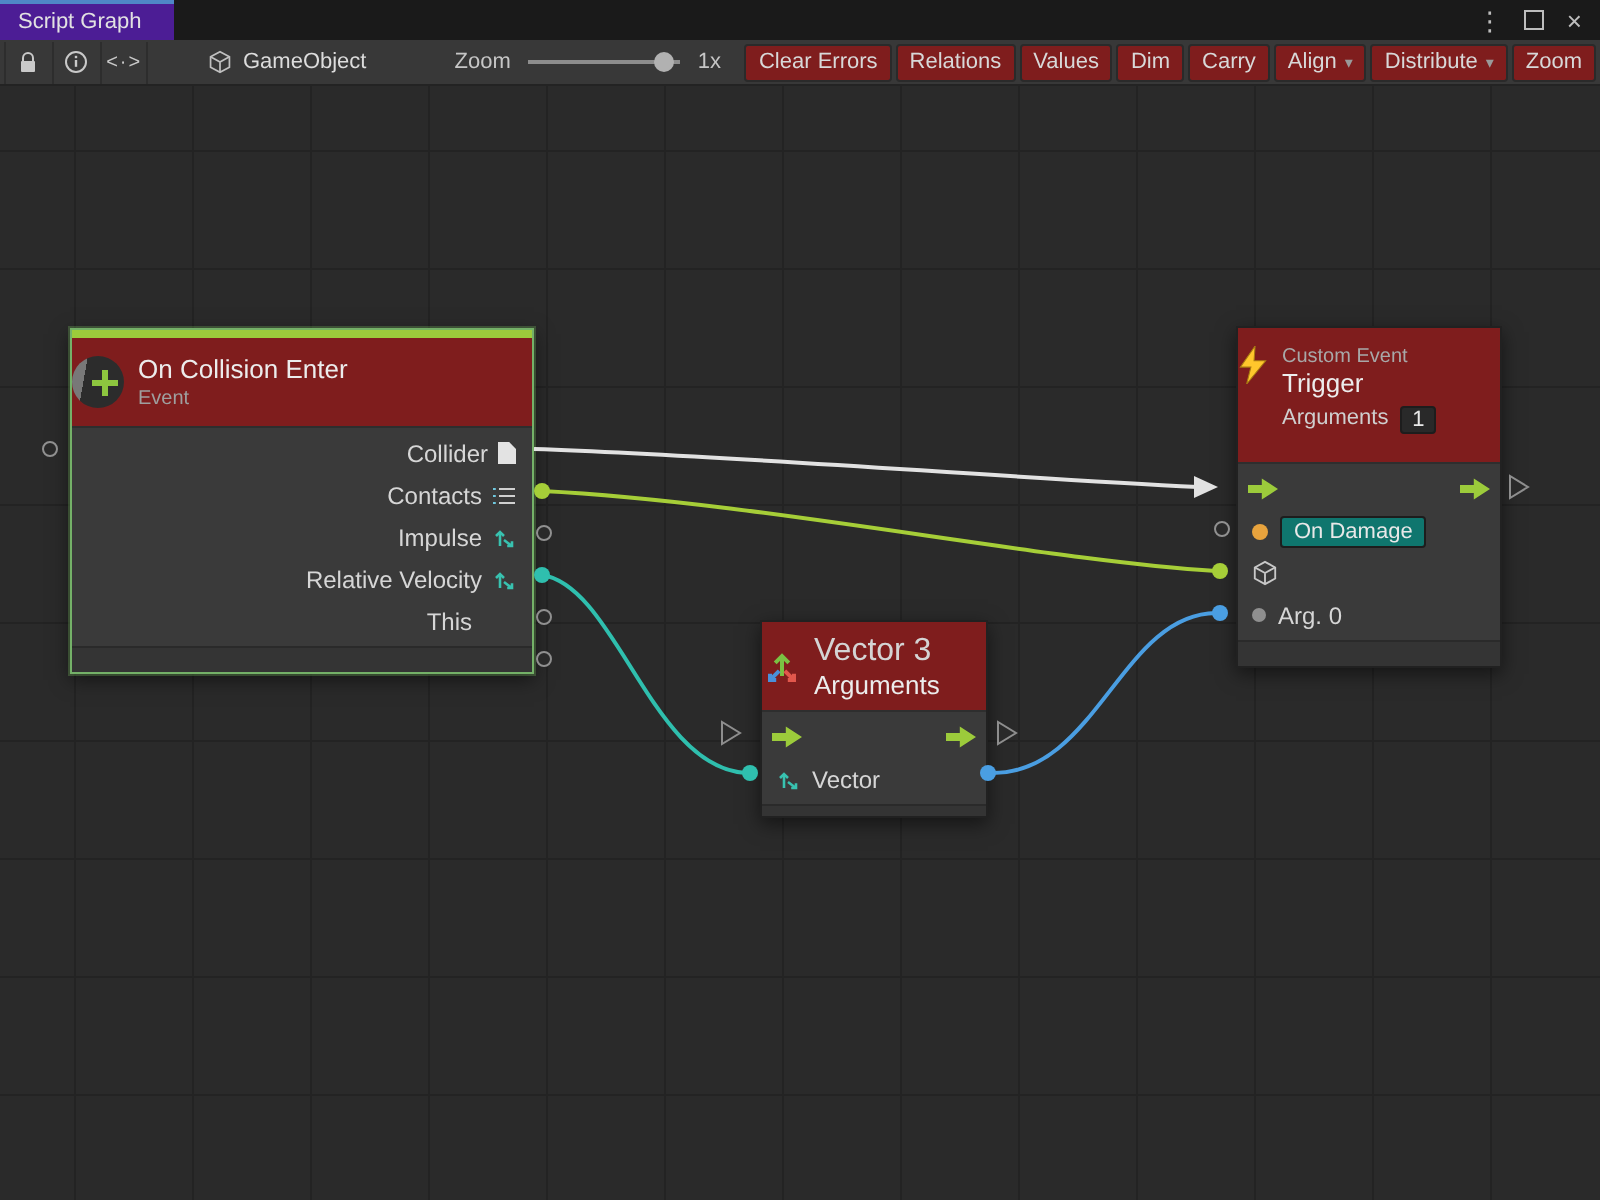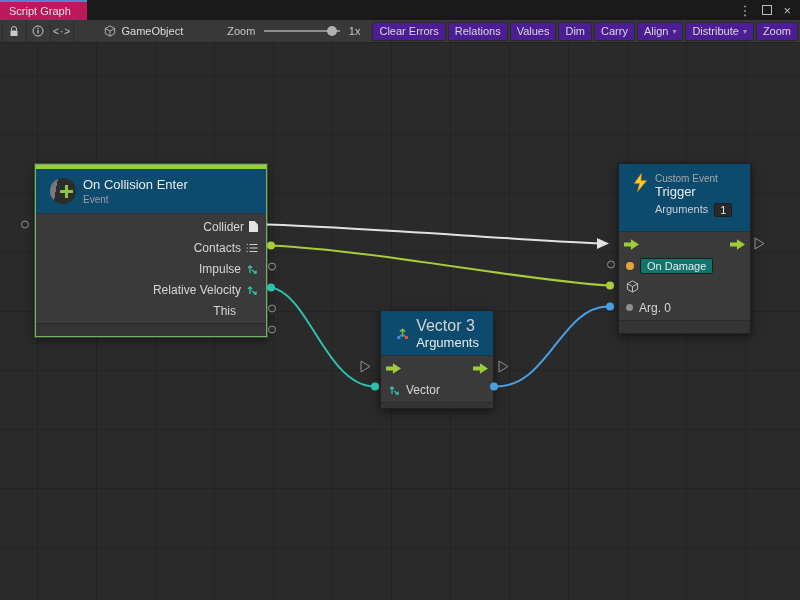--- a/index.html
+++ b/index.html
@@ -1,57 +1,57 @@
 <!DOCTYPE html>
 <html><head>
 <meta charset="utf-8">
 <style>
   html,body{margin:0;padding:0;}
   body{width:800px;height:600px;position:relative;overflow:hidden;background:#2a2a2a;
        font-family:"Liberation Sans",sans-serif;color:#d6d6d6;}
 
   
   .tabbar{position:absolute;top:0;left:0;right:0;height:20px;background:#1a1a1a;display:flex;align-items:stretch;z-index:40;}
-  .tab{background:#be185d;border-top:2px solid #4f87c7;display:flex;align-items:center;
+  .tab{background:#4c1d95;border-top:2px solid #4f87c7;display:flex;align-items:center;
        padding:0 16px 0 9px;font-size:11px;color:#e2e2e2;}
   .tab-spacer{flex:1;}
   .win-controls{display:flex;align-items:center;gap:11px;padding:0 9px;color:#bdbdbd;}
   .kebab{font-size:13px;line-height:1;}
   .maxbox{width:8px;height:8px;border:1px solid #bdbdbd;}
   .closex{font-size:13px;line-height:1;}
 
   
   .toolbar{position:absolute;top:20px;left:0;right:0;height:22px;background:#383838;
            border-bottom:1px solid #232323;display:flex;align-items:center;
            font-size:11px;color:#d2d2d2;padding-left:2px;z-index:40;white-space:nowrap;}
   .tool-ic{width:26px;height:21px;display:flex;align-items:center;justify-content:center;border-right:1px solid #2d2d2d;}
   .tool-ic:first-child{border-left:1px solid #2d2d2d;}
   .code-ic{font-size:10px;color:#c9c9c9;letter-spacing:1px;}
   .go-chip{display:flex;align-items:center;gap:5px;margin-left:30px;color:#dcdcdc;}
   .zoom-label{margin-left:44px;color:#c6c6c6;}
   .slider{width:86px;height:2px;background:#8d8d8d;position:relative;margin:0 9px;}
   .slider-knob{position:absolute;right:3px;top:-4px;width:10px;height:10px;border-radius:50%;background:#b1b1b1;}
   .zoom-value{color:#c6c6c6;margin-right:12px;}
-  .tbtn{height:17px;display:flex;align-items:center;padding:0 6px;background:#4c1d95;
+  .tbtn{height:17px;display:flex;align-items:center;padding:0 6px;background:#7f1d1d;
         border:1px solid #2a2a2a;border-radius:2px;margin-right:2px;color:#d8d8d8;}
   .caret{color:#9a9a9a;font-size:8px;margin-left:4px;}
 
   
   .canvas{position:absolute;top:42px;left:0;width:800px;height:558px;z-index:1;
           background-color:#2a2a2a;
           background-image:linear-gradient(to right,#232323 1px,transparent 1px),
                            linear-gradient(to bottom,#232323 1px,transparent 1px);
           background-size:59px 59px;background-position:37px 33px;}
 
   
   .node{position:absolute;background:#3a3a3a;border:1px solid #212121;z-index:10;
         box-shadow:0 3px 9px rgba(0,0,0,.5);}
   .node-event{border:1px solid #74b168;box-shadow:0 0 0 1px rgba(120,185,95,.30),0 3px 9px rgba(0,0,0,.5);}
   .accent{height:4px;background:#9ccb3b;}
-  .node-header{background:#0c4a6e;display:flex;align-items:center;gap:7px;padding:0 14px;border-bottom:1px solid #2e2e2e;}
+  .node-header{background:#7f1d1d;display:flex;align-items:center;gap:7px;padding:0 0;border-bottom:1px solid #2e2e2e;}
   .nh-event{height:44px;}
   .v-header{height:44px;gap:6px;}
   .ce-header{height:68px;align-items:flex-start;padding-top:9px;box-sizing:border-box;}
   .node-title{font-size:13px;color:#ececec;}
   .node-sub{font-size:10px;color:#9f9f9f;margin-top:2px;}
   .node-cat{font-size:10px;color:#a8a8a8;}
   .v-cat{font-size:16px;color:#d4d4d4;}
   .args-row{display:flex;align-items:flex-start;font-size:11px;color:#cfcfcf;margin-top:4px;}
 
   .node-body{padding:2px 0;}

